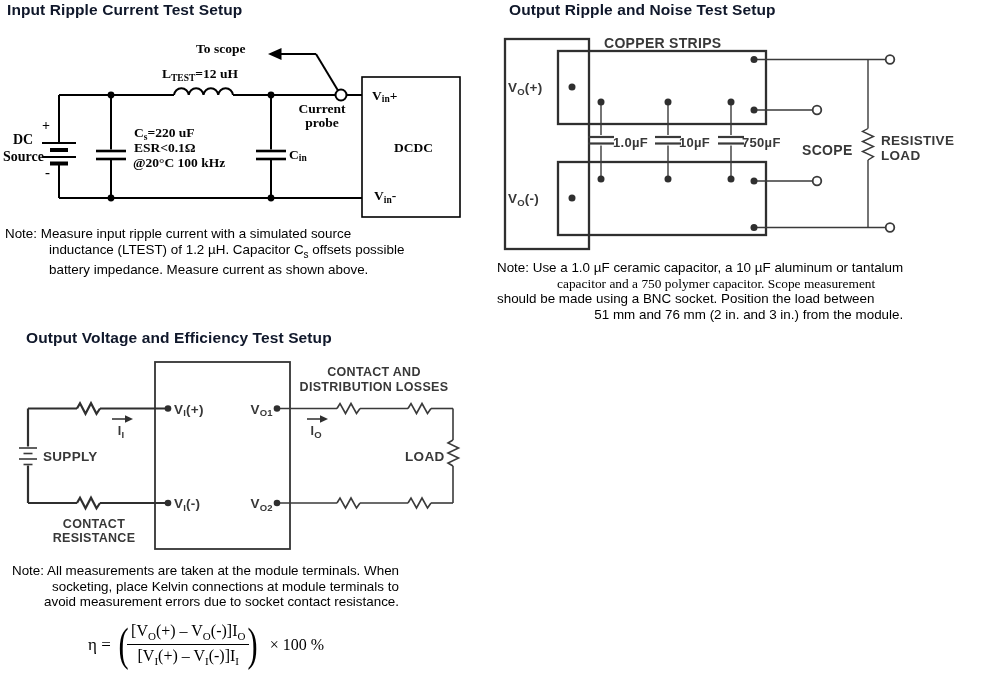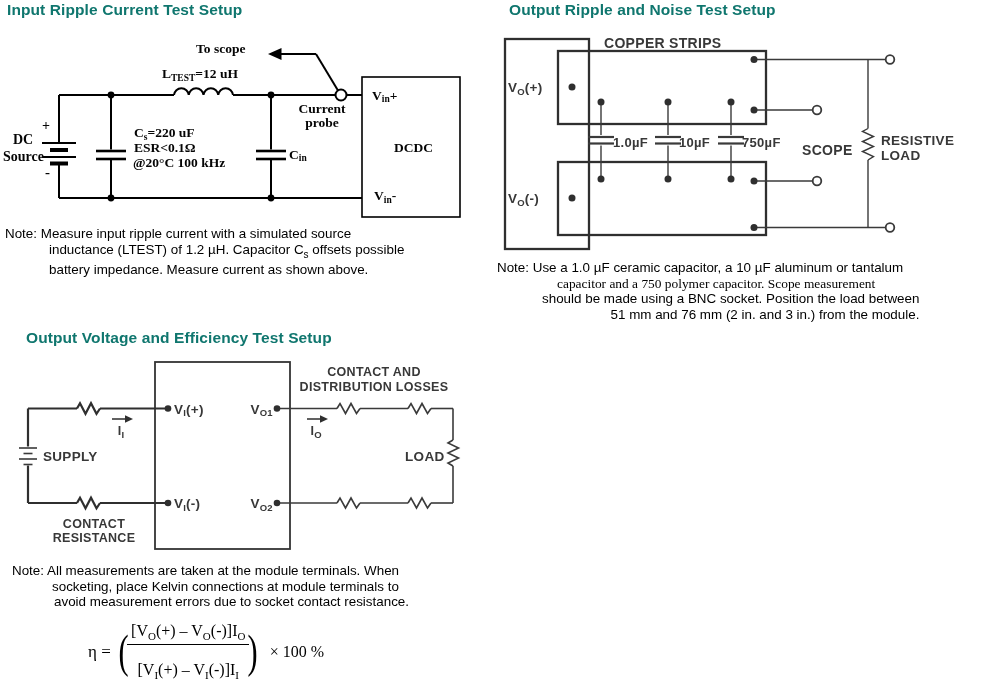--- a/index.html
+++ b/index.html
@@ -1,18 +1,18 @@
 <!DOCTYPE html>
 <html><head>
 <meta charset="utf-8">
 <style>
   html,body { margin:0; padding:0; background:#fff; }
   .page { position:relative; width:989px; height:686px; background:#ffffff;
           font-family:"Liberation Sans", sans-serif; overflow:hidden; color:#262626; }
-  .title { position:absolute; font-weight:700; font-size:15.5px; color:#0f766e; letter-spacing:0.1px; white-space:nowrap; }
+  .title { position:absolute; font-weight:700; font-size:15.5px; color:#0f172a; letter-spacing:0.1px; white-space:nowrap; }
   .note { position:absolute; font-size:13.4px; line-height:15.7px; color:#000000; }
   .note-line { white-space:nowrap; }
   .note sub { font-size:10px; }
   svg.diag { position:absolute; }
 
   
   .t1 { font-family:"Liberation Serif", serif; font-weight:700; fill:#050505; }
   .t1s { font-size:9.5px; }
   .w1 { stroke:#000; stroke-width:2; fill:none; }
   .w1thick { stroke:#000; stroke-width:4; fill:none; }
@@ -34,21 +34,21 @@
 
   
   .formula { position:absolute; left:88px; top:621px; display:flex; align-items:center;
              font-family:"Liberation Serif", serif; color:#000; font-size:16px; }
   .formula sub { font-size:11px; }
   .f-lhs { margin-right:9px; font-size:17px; }
   .paren { display:inline-block; font-size:46px; font-weight:400; line-height:46px;
            transform:scaleX(0.66); margin:0 -4px; }
   .frac { display:inline-flex; flex-direction:column; align-items:center; line-height:1.3; }
   .num { border-bottom:1.6px solid #000; padding:0 4px 1px; white-space:nowrap; }
-  .den { padding-top:15px; white-space:nowrap; }
+  .den { padding-top:1px; white-space:nowrap; }
   .f-rhs { margin-left:13px; white-space:nowrap; }
 </style>
 </head>
 <body>
 
 <div class="page">
 
   <div class="title" style="left:7px; top:1px;">Input Ripple Current Test Setup</div>
   <div class="title" style="left:509px; top:1px;">Output Ripple and Noise Test Setup</div>
   <div class="title" style="left:26px; top:329px;">Output Voltage and Efficiency Test Setup</div>
@@ -170,21 +170,21 @@
     <text class="t2" font-size="13" x="179" y="117">10µF</text>
     <text class="t2" font-size="13" x="242" y="117">750µF</text>
     <text class="t2" font-size="14" x="302" y="124.5">SCOPE</text>
     <text class="t2" font-size="13.5" x="381" y="115">RESISTIVE</text>
     <text class="t2" font-size="13.5" x="381" y="130">LOAD</text>
   </svg>
 
   <div class="note" style="left:497px; top:260px;">
     <div class="note-line">Note: Use a 1.0 µF ceramic capacitor, a 10 µF aluminum or tantalum</div>
     <div class="note-line" style="margin-left:60px;font-family:Liberation Serif, serif;">capacitor and a 750 polymer capacitor. Scope measurement</div>
-    <div class="note-line" style="margin-left:45px;">should be made using a BNC socket. Position the load between</div>
+    <div class="note-line" style="">should be made using a BNC socket. Position the load between</div>
     <div class="note-line" style="margin-left:45px;text-align:right;">51 mm and 76 mm (2 in. and 3 in.) from the module.</div>
   </div>
 
   <svg class="diag" style="left:0; top:355px;" width="480" height="205" viewBox="0 0 480 205">
     <rect class="box3" x="155" y="7" width="135" height="187"></rect>
 
     <g class="w3b">
       <path d="M28 53.5 H77"></path>
       <path d="M77 53.5 L80 48.2 L85.5 58.8 L91 48.2 L96.5 58.8 L100 53.5"></path>
       <path d="M100 53.5 H168"></path>
@@ -238,21 +238,21 @@
     <text class="t2" font-size="12.5" text-anchor="middle" x="121" y="80"><tspan>I</tspan><tspan class="t2s" dy="2.5">I</tspan></text>
     <text class="t2" font-size="12.5" text-anchor="middle" x="316" y="80"><tspan>I</tspan><tspan class="t2s" dy="2.5">O</tspan></text>
     <text class="t2" font-size="12.5" text-anchor="middle" x="374" y="21">CONTACT AND</text>
     <text class="t2" font-size="12.5" text-anchor="middle" x="374" y="35.5">DISTRIBUTION LOSSES</text>
     <text class="t2" font-size="13.5" text-anchor="end" x="444.5" y="106">LOAD</text>
   </svg>
 
   <div class="note" style="left:12px; top:563px;">
     <div class="note-line">Note: All measurements are taken at the module terminals. When</div>
     <div class="note-line" style="margin-left:40px;">socketing, place Kelvin connections at module terminals to</div>
-    <div class="note-line" style="margin-left:42px;">avoid measurement errors due to socket contact resistance.</div>
+    <div class="note-line" style="margin-left:32px;">avoid measurement errors due to socket contact resistance.</div>
   </div>
 
   <div class="formula">
     <span class="f-lhs">η =</span>
     <span class="paren">(</span>
     <span class="frac">
       <span class="num"><span>[V</span><sub>O</sub><span>(+) – V</span><sub>O</sub><span>(-)]I</span><sub>O</sub></span>
       <span class="den"><span>[V</span><sub>I</sub><span>(+) – V</span><sub>I</sub><span>(-)]I</span><sub>I</sub></span>
     </span>
     <span class="paren">)</span>

